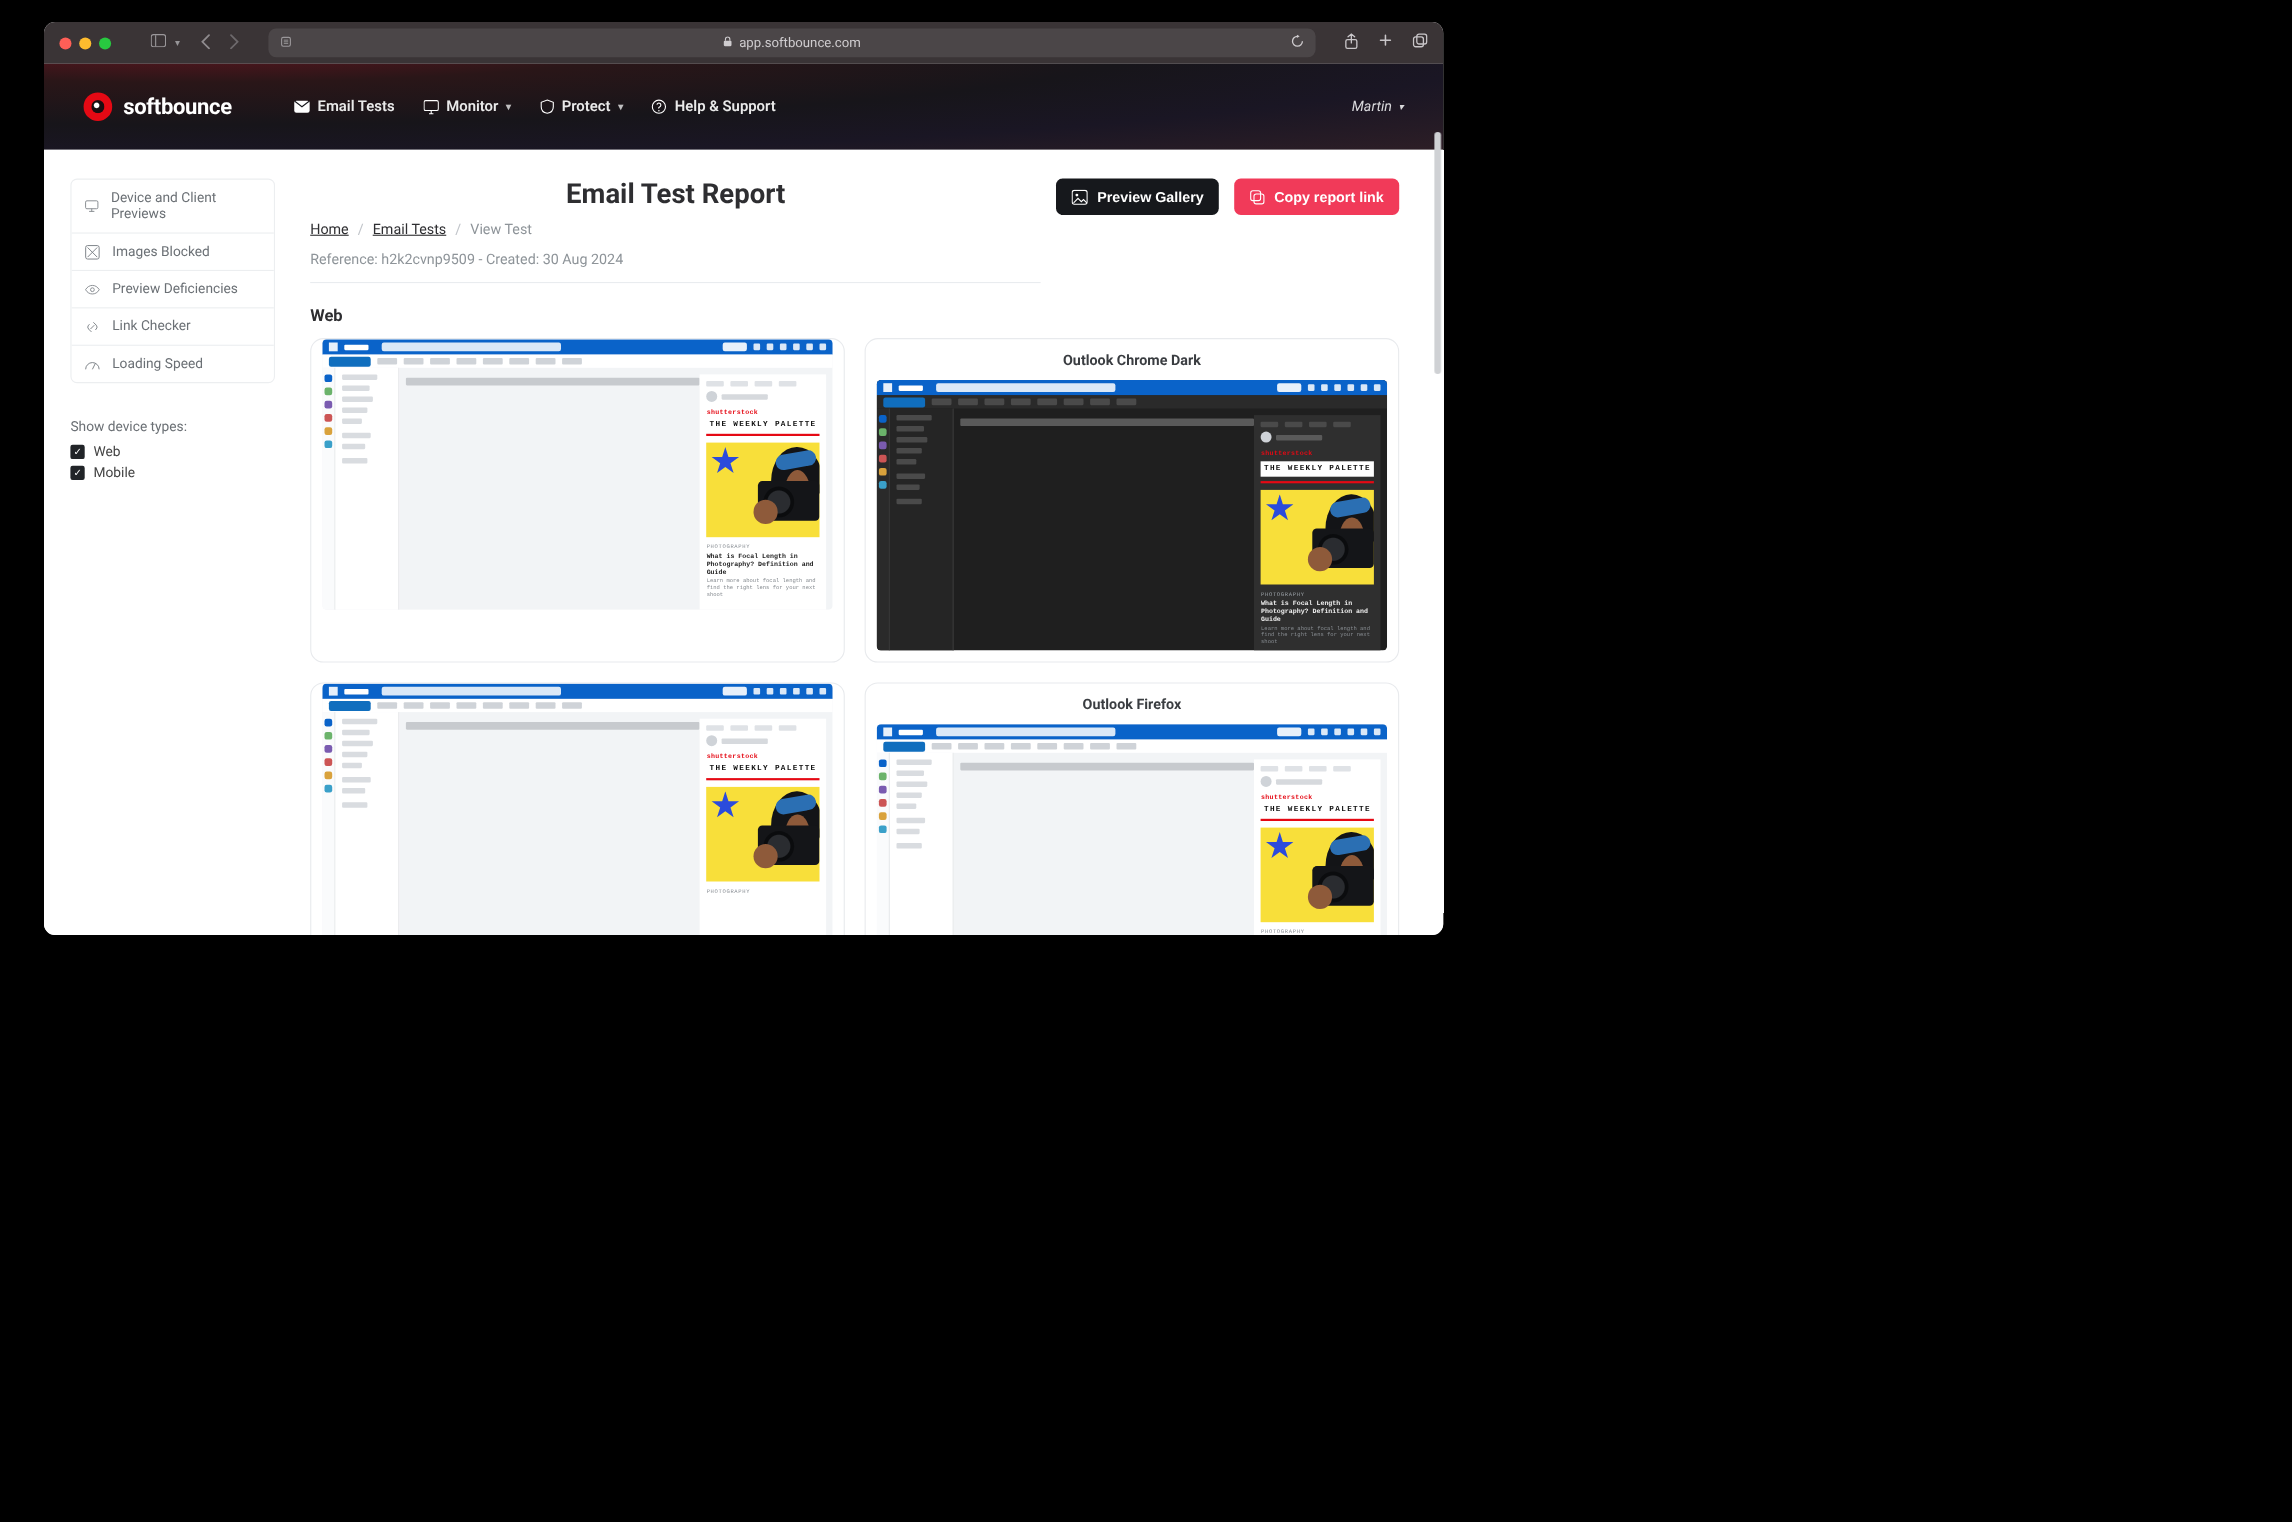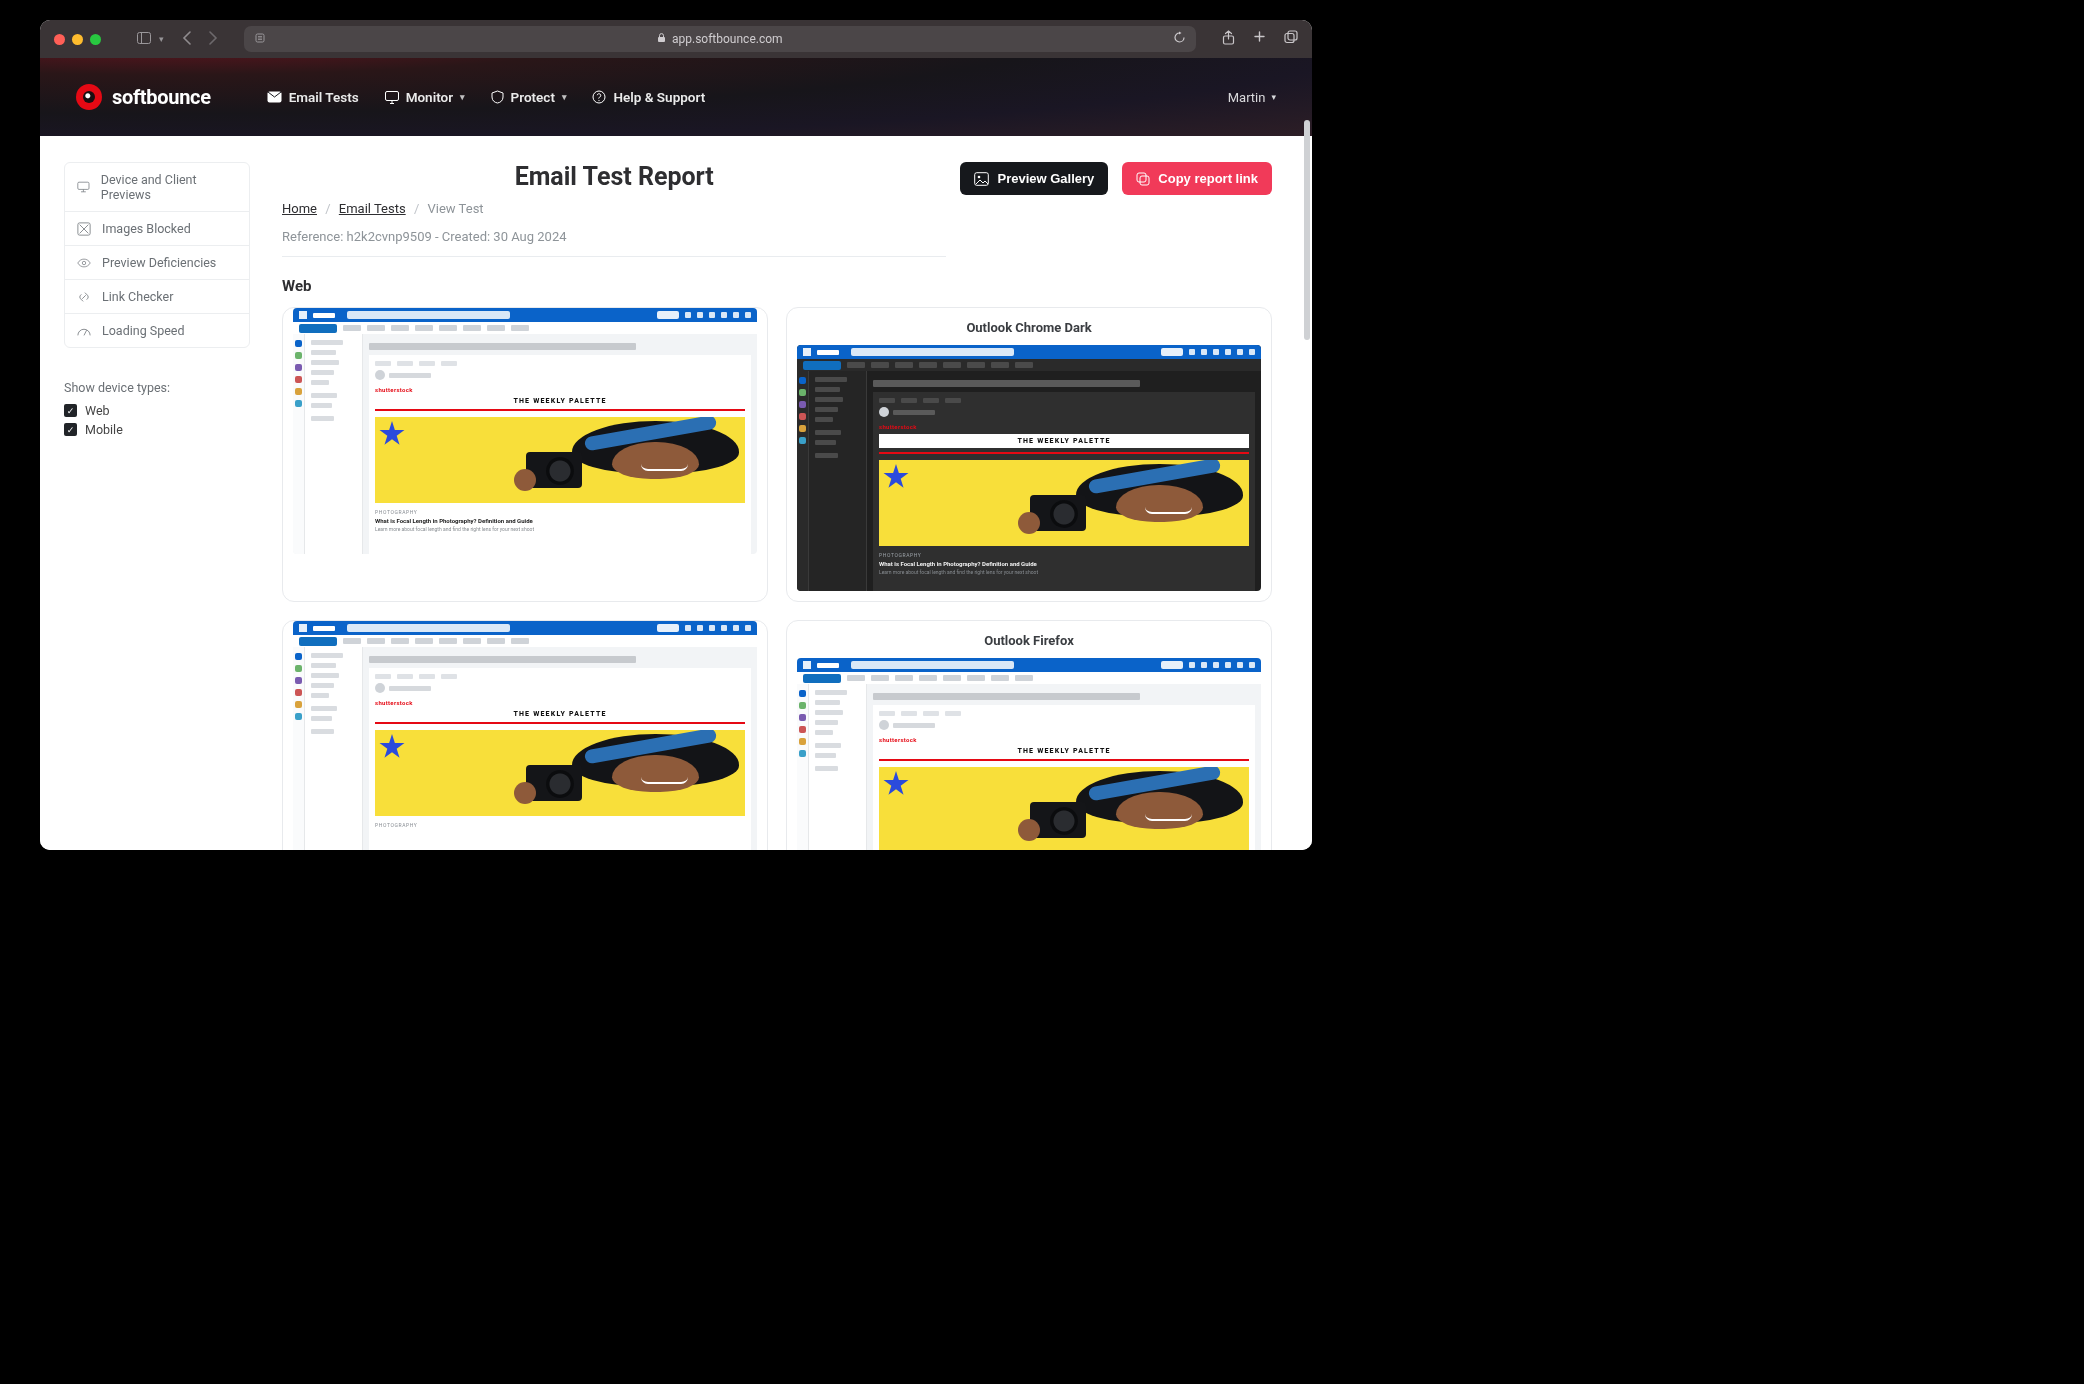--- a/index.html
+++ b/index.html
@@ -68,21 +68,21 @@
     background: #e50914;
     position:relative;
   }
   .logo-mark::after{
     content:""; position:absolute; left:7px; top:7px; width:12px; height:12px; border-radius:50%;
     background: radial-gradient(circle at 40% 40%, #fff 0 2px, transparent 3px), #1a0e11;
   }
   .nav { display:flex; gap:26px; margin-left:46px; align-items:center; }
   .nav-item { color:#eaeaea; font-size:13.5px; font-weight:600; display:flex; align-items:center; gap:7px; cursor:pointer; }
   .nav-item .caret { font-size:9px; opacity:.8; }
-  .user { margin-left:auto; color:#d9d9dc; font-size:13px; display:flex; align-items:center; gap:6px; cursor:pointer; }
+  .user { margin-left:auto; color:#d9d9dc; font-size:13px; display:flex; align-items:center; gap:6px; cursor:pointer;font-style:italic; }
 
   
   .content { display:flex; gap: 0; background:#fff; height: calc(100% - 100px); overflow:auto; }
   .sidebar { width: 222px; padding: 26px 12px 0 24px; }
   .side-panel { border:1px solid #eceef0; border-radius:6px; overflow:hidden; }
   .side-item { display:flex; align-items:center; gap:11px; padding:9px 12px; font-size:12.5px; color:#6b7075; border-bottom:1px solid #eceef0; cursor:pointer; }
   .side-item:last-child { border-bottom:none; }
   .side-item svg { width:14px; height:14px; stroke:#7b8085; }
   .device-filter { margin-top:20px; font-size:12.5px; color:#6b7075; }
   .device-filter .label { margin-bottom:8px;margin-top:32px; }
@@ -125,21 +125,21 @@
   .ol .tool { width:18px;height:6px;background:#cfd3d8;border-radius:1px;}
   .ol.dark .tool { background:#4a4a4a; }
   .ol .body { display:flex; height:calc(100% - 26px); }
   .ol .rail { width:12px; background:#fafbfc; border-right:1px solid #e6e8ea; display:flex; flex-direction:column; align-items:center; gap:5px; padding-top:6px;}
   .ol.dark .rail { background:#2a2a2a; border-color:#3a3a3a; }
   .ol .rail i { width:7px;height:7px;border-radius:2px;}
   .ol .folders { width:58px; background:#fff; border-right:1px solid #e6e8ea; padding:6px;}
   .ol.dark .folders { background:#252525; border-color:#3a3a3a; }
   .ol .fline { height:5px; background:#d9dce0; border-radius:1px; margin-bottom:5px;}
   .ol.dark .fline { background:#4a4a4a; }
-  .ol .reading { flex:1; padding:6px 6px 0; display:flex; flex-direction:column; }
+  .ol .reading { flex:1; padding:6px 6px 0; display:flex; flex-direction:row;font-family:Liberation Mono, monospace; }
   .ol .subj { height:7px; width:70%; background:#c7cace; border-radius:1px; margin:3px 0 5px;}
   .ol.dark .subj { background:#5a5a5a; }
   .ol .msgcard { background:#fff; padding:6px; flex:1;}
   .ol.dark .msgcard { background:#2f2f2f; color:#ddd; }
   .ol .toolbar2 { display:flex; gap:6px; margin-bottom:4px;}
   .ol .toolbar2 span{height:5px;width:16px;background:#dfe2e6;border-radius:1px;}
   .ol.dark .toolbar2 span{background:#4a4a4a;}
   .ol .avatar { width:10px;height:10px;border-radius:50%;background:#cfd3d8;display:inline-block;vertical-align:middle;margin-right:4px;}
   .ol .from { height:5px;width:42px;background:#d6d9dd;display:inline-block;border-radius:1px;vertical-align:middle;}
   .ol.dark .from{background:#5a5a5a;}

